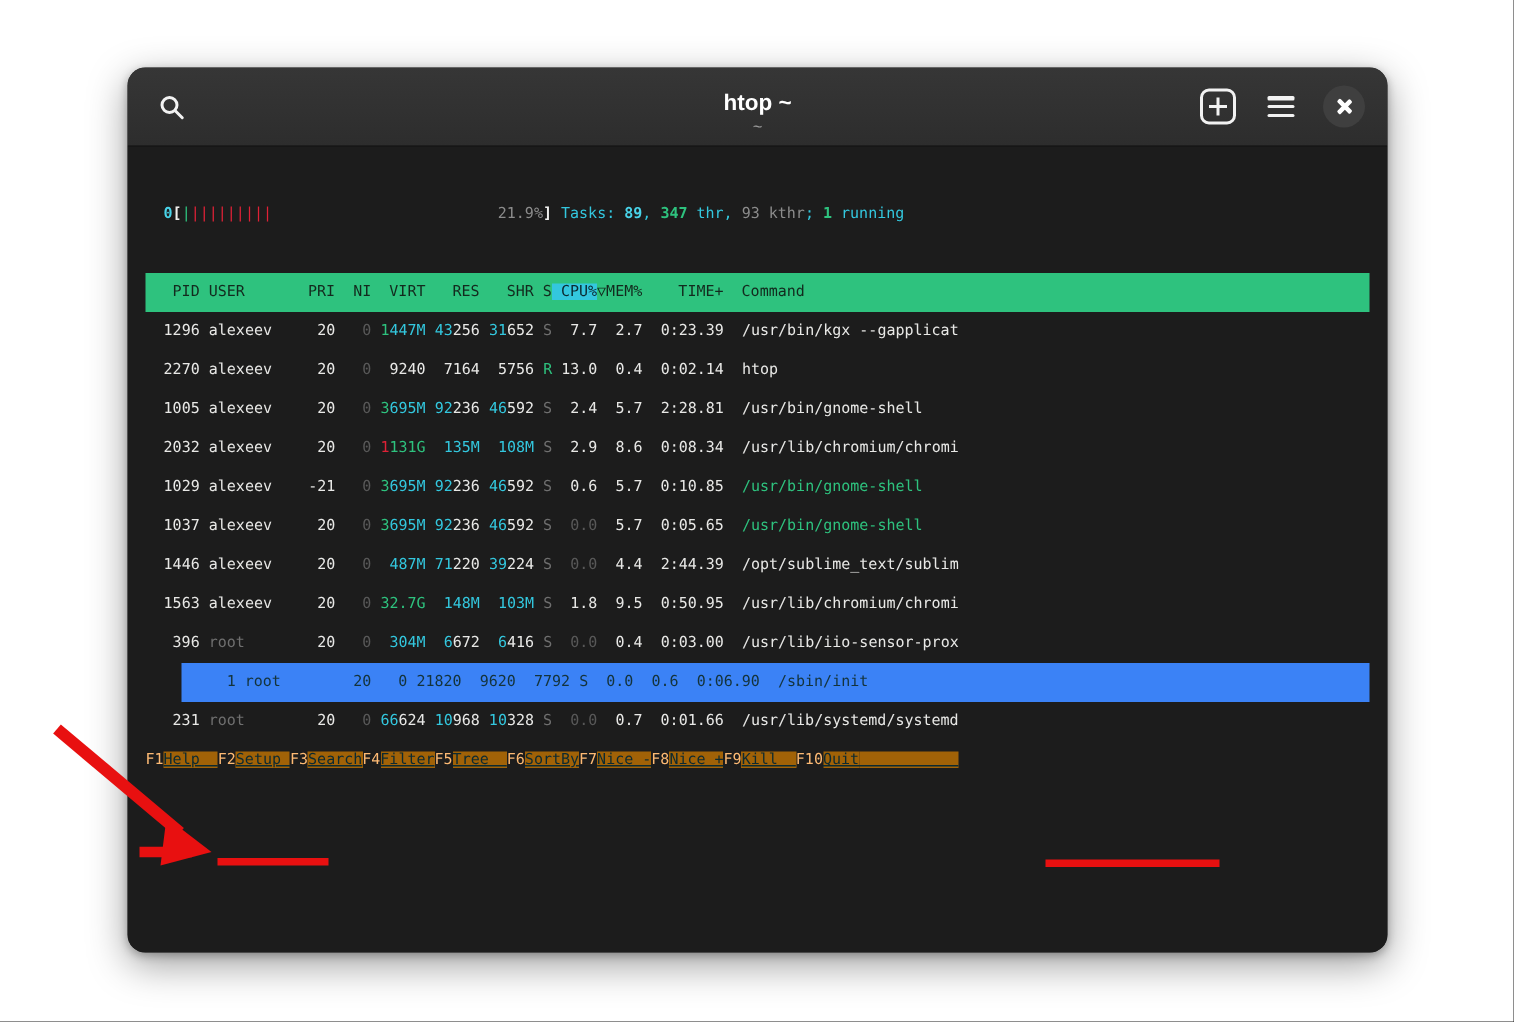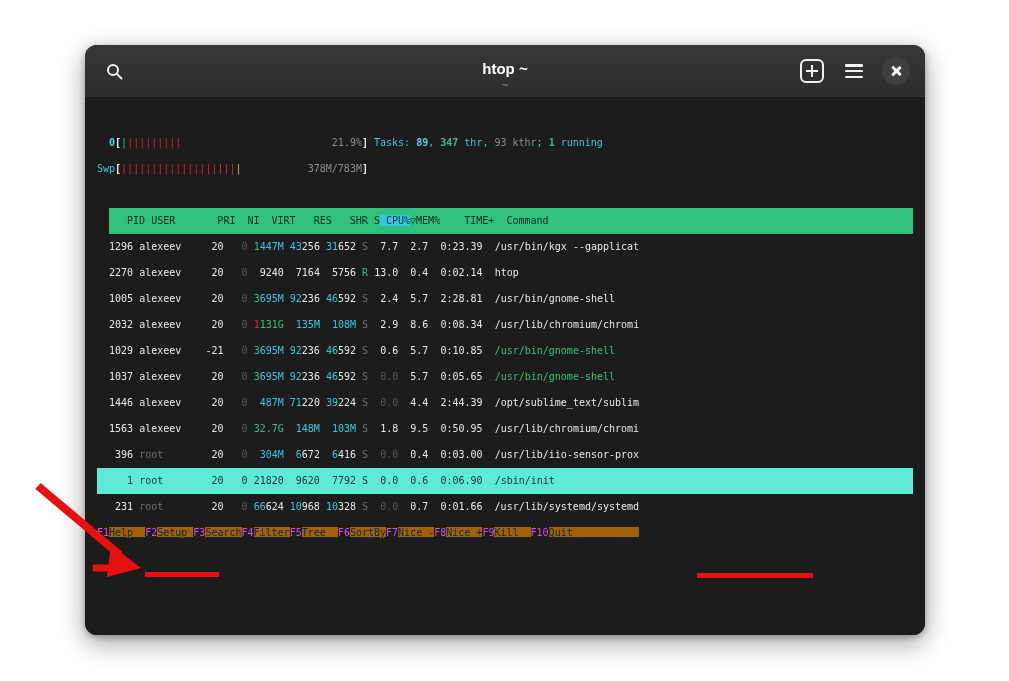--- a/index.html
+++ b/index.html
@@ -30,26 +30,26 @@
 
   .screen{position:absolute;top:53px;left:0;right:0;bottom:0;background:#1c1c1c;
           padding:32px 12px 0 12px;font-family:"DejaVu Sans Mono", monospace;font-size:10px;}
   .tl{height:26px;line-height:26px;white-space:pre;}
   .w{color:#e8e8e6;} .bw{color:#ffffff;font-weight:bold;}
   .d{color:#6f6f6f;} .dd{color:#585858;} .mg{color:#8c8c8c;}
   .cy{color:#33c7de;} .bcy{color:#49d3e8;font-weight:bold;}
   .g{color:#2ec27e;} .bg{color:#2ec27e;font-weight:bold;}
   .r{color:#df2136;} .y{color:#e9b115;} .p{color:#8d4ac9;} .bl{color:#3a7fe0;}
   .br{color:#efefed;font-weight:bold;}
-  .hdr-row{background:#2ec27e;margin-left:12px;}
+  .hdr-row{background:#2ec27e;}
   .hdr{color:#132a1e;} .hdrsel{background:#33c7de;color:#0c2a31;}
-  .row-hl{background:#5eead4;}
+  .row-hl{background:#3b82f6;margin-left:24px;}
   .hl{color:#14333b;}
   .tabg{background:#2ec27e;color:#132a1e;} .tabb{background:#3584e4;color:#0e2138;}
-  .fk{color:#d946ef;} .fl{background:#a16207;color:#0c2a31;text-decoration:underline;}
+  .fk{color:#fdba74;} .fl{background:#a16207;color:#0c2a31;text-decoration:underline;}
 
   .anno{position:absolute;z-index:20;pointer-events:none;}
   .redline{position:absolute;height:5px;z-index:21;}
 </style>
 </head>
 <body>
 
 <div class="window">
   <div class="titlebar">
     <div class="tb-btn">
@@ -75,21 +75,20 @@
       </div>
       <div class="tb-btn">
         <span class="close-btn">
             <span class="xmark"></span>
           </span>
       </div>
     </div>
   </div>
   <div class="screen">
       <div class="tl"><span>  </span><span class="bcy">0</span><span class="br">[</span><span class="g">|</span><span class="r">|||||||||</span><span>                         </span><span class="mg">21.9%</span><span class="br">]</span><span> </span><span class="cy">Tasks: </span><span class="bcy">89</span><span class="cy">, </span><span class="bg">347</span><span class="cy"> thr, </span><span class="mg">93 kthr</span><span class="cy">; </span><span class="bg">1</span><span class="cy"> running</span></div>
-      <div class="tl"><span class="cy">Swp</span><span class="br">[</span><span class="r">|||||||||||||||||||</span><span class="y">|</span><span>           </span><span class="mg">378M/783M</span><span class="br">]</span></div>
       <div class="tl"></div>
       <div class="tl hdr-row"><span class="hdr">   PID USER       PRI  NI  VIRT   RES   SHR S</span><span class="hdrsel"> CPU%</span><span class="hdr">▽</span><span class="hdr">MEM%    TIME+  Command</span></div>
       <div class="tl"><span>  </span><span class="w">1296</span><span> </span><span class="w">alexeev</span><span>   </span><span> </span><span> </span><span class="w">20</span><span> </span><span>  </span><span class="dd">0</span><span> </span><span class="g">1</span><span class="cy">447M</span><span> </span><span class="cy">43</span><span class="w">256</span><span> </span><span class="cy">31</span><span class="w">652</span><span> </span><span class="d">S</span><span> </span><span> </span><span class="w">7.7</span><span> </span><span> </span><span class="w">2.7</span><span> </span><span> </span><span class="w">0:23.39</span><span>  </span><span class="w">/usr/bin/kgx --gapplicat</span></div>
       <div class="tl"><span>  </span><span class="w">2270</span><span> </span><span class="w">alexeev</span><span>   </span><span> </span><span> </span><span class="w">20</span><span> </span><span>  </span><span class="dd">0</span><span> </span><span> </span><span class="w">9240</span><span> </span><span> </span><span class="w">7164</span><span> </span><span> </span><span class="w">5756</span><span> </span><span class="g">R</span><span> </span><span class="w">13.0</span><span> </span><span> </span><span class="w">0.4</span><span> </span><span> </span><span class="w">0:02.14</span><span>  </span><span class="w">htop</span></div>
       <div class="tl"><span>  </span><span class="w">1005</span><span> </span><span class="w">alexeev</span><span>   </span><span> </span><span> </span><span class="w">20</span><span> </span><span>  </span><span class="dd">0</span><span> </span><span class="g">3</span><span class="cy">695M</span><span> </span><span class="cy">92</span><span class="w">236</span><span> </span><span class="cy">46</span><span class="w">592</span><span> </span><span class="d">S</span><span> </span><span> </span><span class="w">2.4</span><span> </span><span> </span><span class="w">5.7</span><span> </span><span> </span><span class="w">2:28.81</span><span>  </span><span class="w">/usr/bin/gnome-shell</span></div>
       <div class="tl"><span>  </span><span class="w">2032</span><span> </span><span class="w">alexeev</span><span>   </span><span> </span><span> </span><span class="w">20</span><span> </span><span>  </span><span class="dd">0</span><span> </span><span class="r">1</span><span class="g">131G</span><span> </span><span> </span><span class="cy">135M</span><span> </span><span> </span><span class="cy">108M</span><span> </span><span class="d">S</span><span> </span><span> </span><span class="w">2.9</span><span> </span><span> </span><span class="w">8.6</span><span> </span><span> </span><span class="w">0:08.34</span><span>  </span><span class="w">/usr/lib/chromium/chromi</span></div>
       <div class="tl"><span>  </span><span class="w">1029</span><span> </span><span class="w">alexeev</span><span>   </span><span> </span><span class="w">-21</span><span> </span><span>  </span><span class="dd">0</span><span> </span><span class="g">3</span><span class="cy">695M</span><span> </span><span class="cy">92</span><span class="w">236</span><span> </span><span class="cy">46</span><span class="w">592</span><span> </span><span class="d">S</span><span> </span><span> </span><span class="w">0.6</span><span> </span><span> </span><span class="w">5.7</span><span> </span><span> </span><span class="w">0:10.85</span><span>  </span><span class="g">/usr/bin/gnome-shell</span></div>
       <div class="tl"><span>  </span><span class="w">1037</span><span> </span><span class="w">alexeev</span><span>   </span><span> </span><span> </span><span class="w">20</span><span> </span><span>  </span><span class="dd">0</span><span> </span><span class="g">3</span><span class="cy">695M</span><span> </span><span class="cy">92</span><span class="w">236</span><span> </span><span class="cy">46</span><span class="w">592</span><span> </span><span class="d">S</span><span> </span><span> </span><span class="dd">0.0</span><span> </span><span> </span><span class="w">5.7</span><span> </span><span> </span><span class="w">0:05.65</span><span>  </span><span class="g">/usr/bin/gnome-shell</span></div>
       <div class="tl"><span>  </span><span class="w">1446</span><span> </span><span class="w">alexeev</span><span>   </span><span> </span><span> </span><span class="w">20</span><span> </span><span>  </span><span class="dd">0</span><span> </span><span> </span><span class="cy">487M</span><span> </span><span class="cy">71</span><span class="w">220</span><span> </span><span class="cy">39</span><span class="w">224</span><span> </span><span class="d">S</span><span> </span><span> </span><span class="dd">0.0</span><span> </span><span> </span><span class="w">4.4</span><span> </span><span> </span><span class="w">2:44.39</span><span>  </span><span class="w">/opt/sublime_text/sublim</span></div>
       <div class="tl"><span>  </span><span class="w">1563</span><span> </span><span class="w">alexeev</span><span>   </span><span> </span><span> </span><span class="w">20</span><span> </span><span>  </span><span class="dd">0</span><span> </span><span class="g">32.7G</span><span> </span><span> </span><span class="cy">148M</span><span> </span><span> </span><span class="cy">103M</span><span> </span><span class="d">S</span><span> </span><span> </span><span class="w">1.8</span><span> </span><span> </span><span class="w">9.5</span><span> </span><span> </span><span class="w">0:50.95</span><span>  </span><span class="w">/usr/lib/chromium/chromi</span></div>

